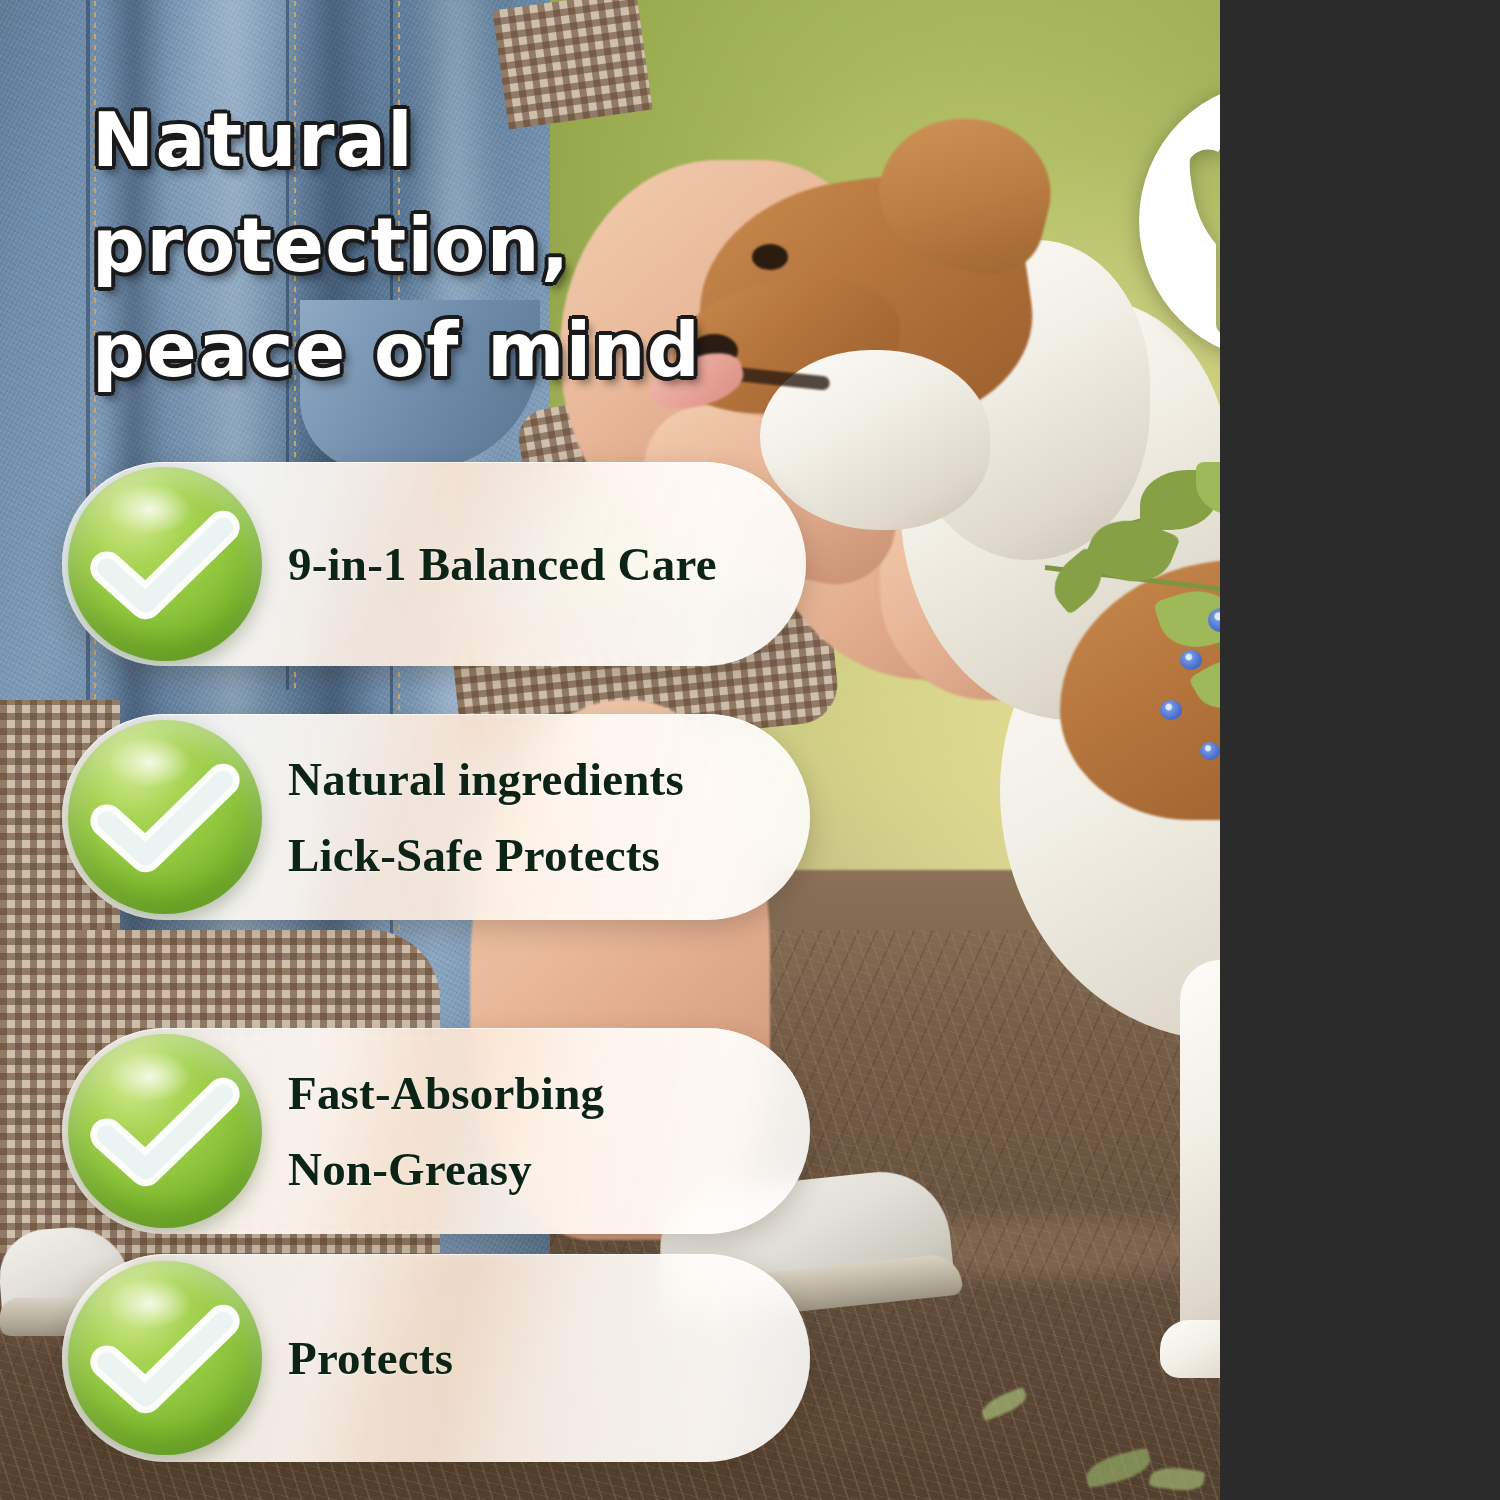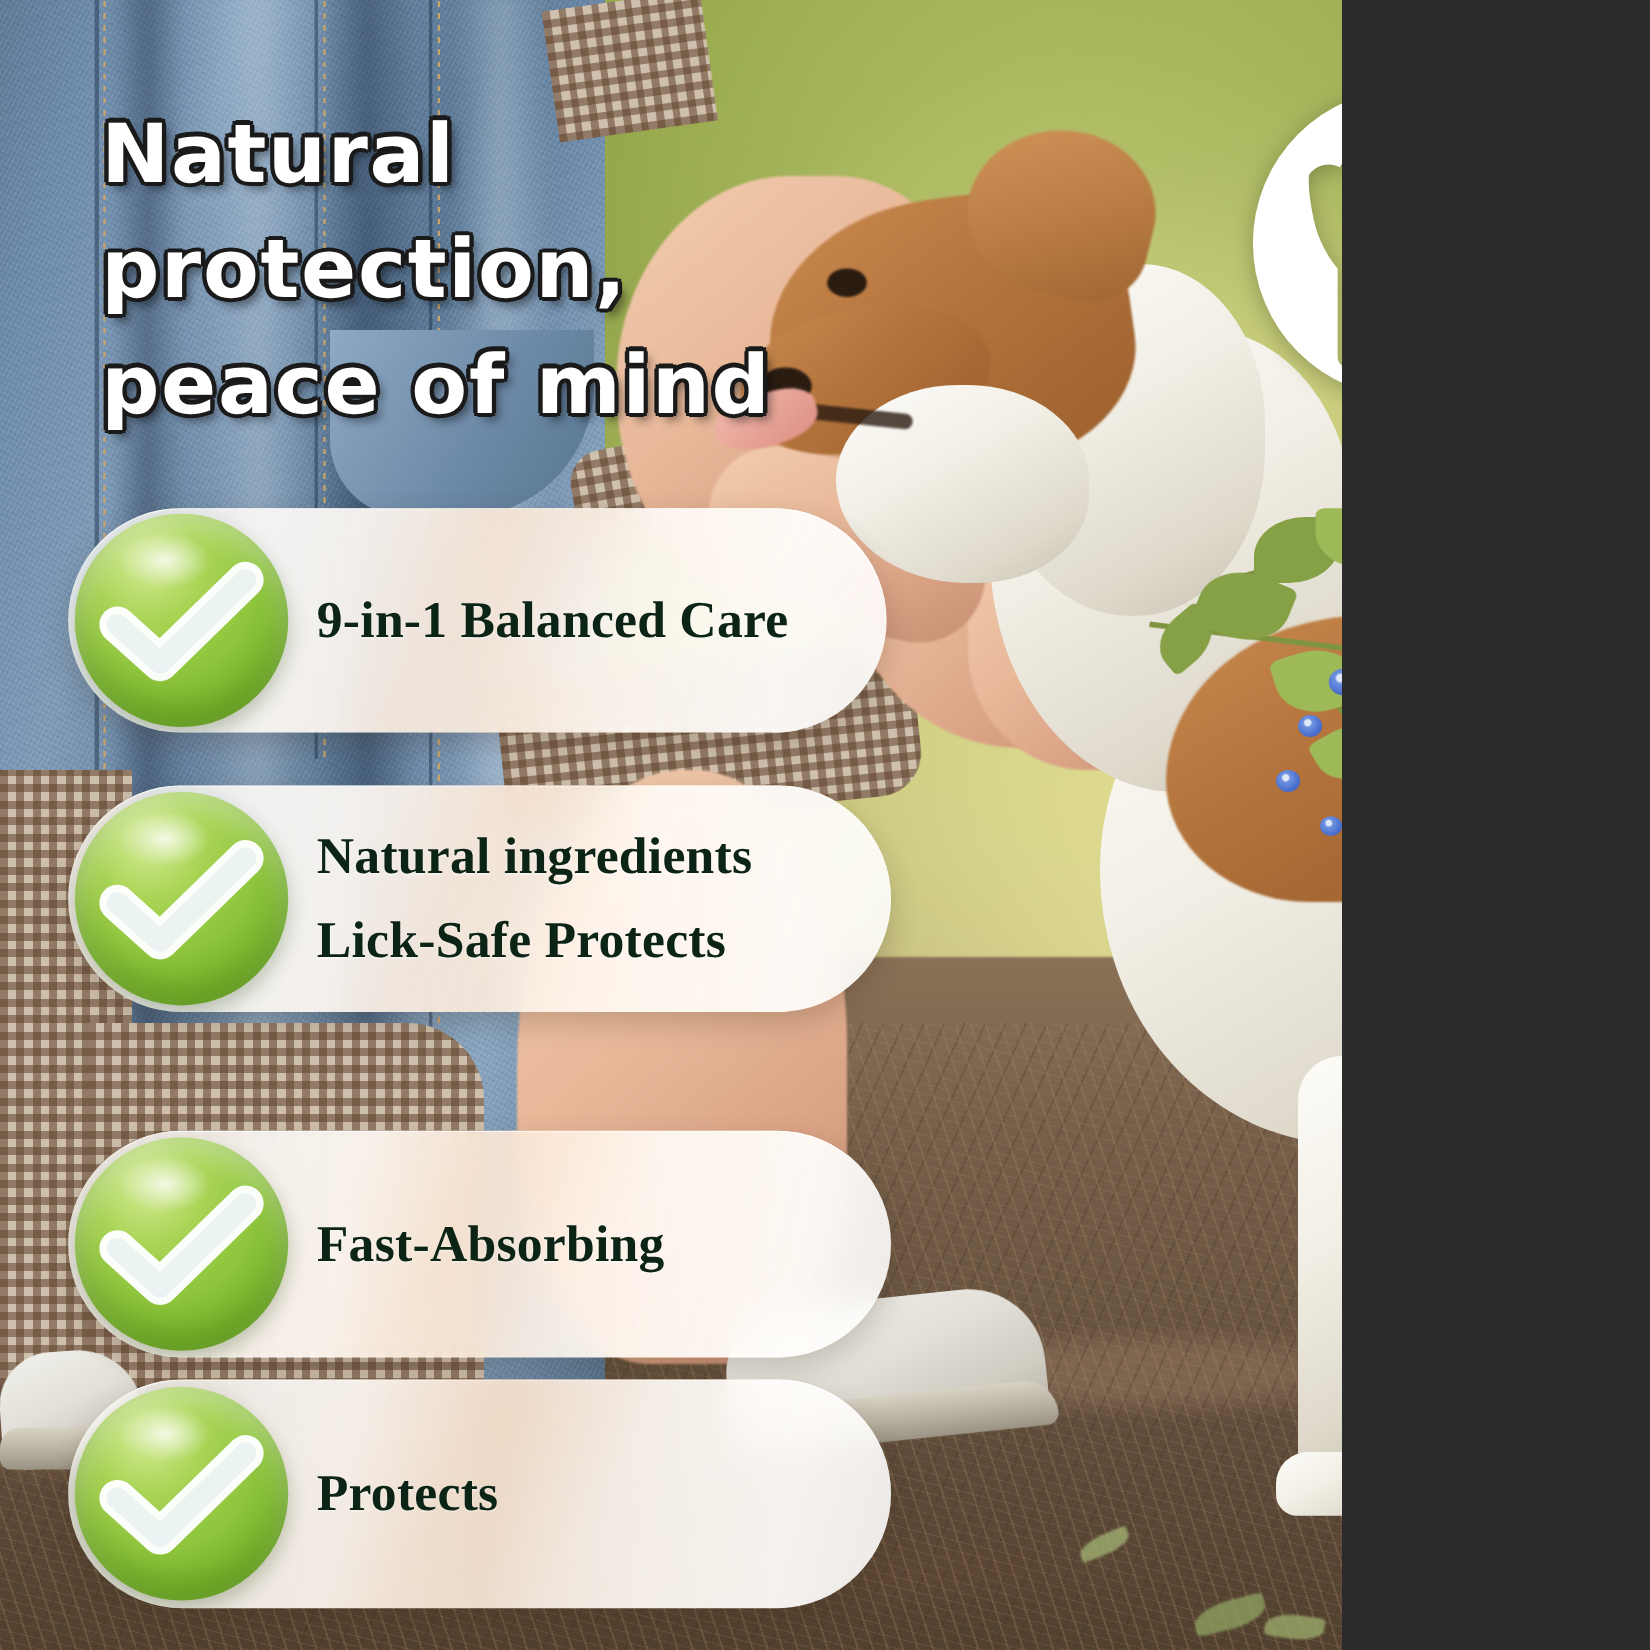--- a/index.html
+++ b/index.html
@@ -355,20 +355,21 @@
 
   <div class="pill" id="pill-3">
     <div class="check">
       <svg viewBox="0 0 100 100" aria-hidden="true">
         <path d="M20 52 L40 70 L80 31" fill="none" stroke="#ffffff" stroke-width="17" stroke-linecap="round" stroke-linejoin="round" opacity="0.97"></path>
         <path d="M20 52 L40 70 L80 31" fill="none" stroke="#dfe9ef" stroke-width="10" stroke-linecap="round" stroke-linejoin="round" opacity="0.55"></path>
       </svg>
     </div>
     <div class="pill-text">
       <span class="l1">Fast-Absorbing</span>
+      <span class="l2">Non-Greasy</span>
     </div>
   </div>
 
   <div class="pill" id="pill-4">
     <div class="check">
       <svg viewBox="0 0 100 100" aria-hidden="true">
         <path d="M20 52 L40 70 L80 31" fill="none" stroke="#ffffff" stroke-width="17" stroke-linecap="round" stroke-linejoin="round" opacity="0.97"></path>
         <path d="M20 52 L40 70 L80 31" fill="none" stroke="#dfe9ef" stroke-width="10" stroke-linecap="round" stroke-linejoin="round" opacity="0.55"></path>
       </svg>
     </div>

